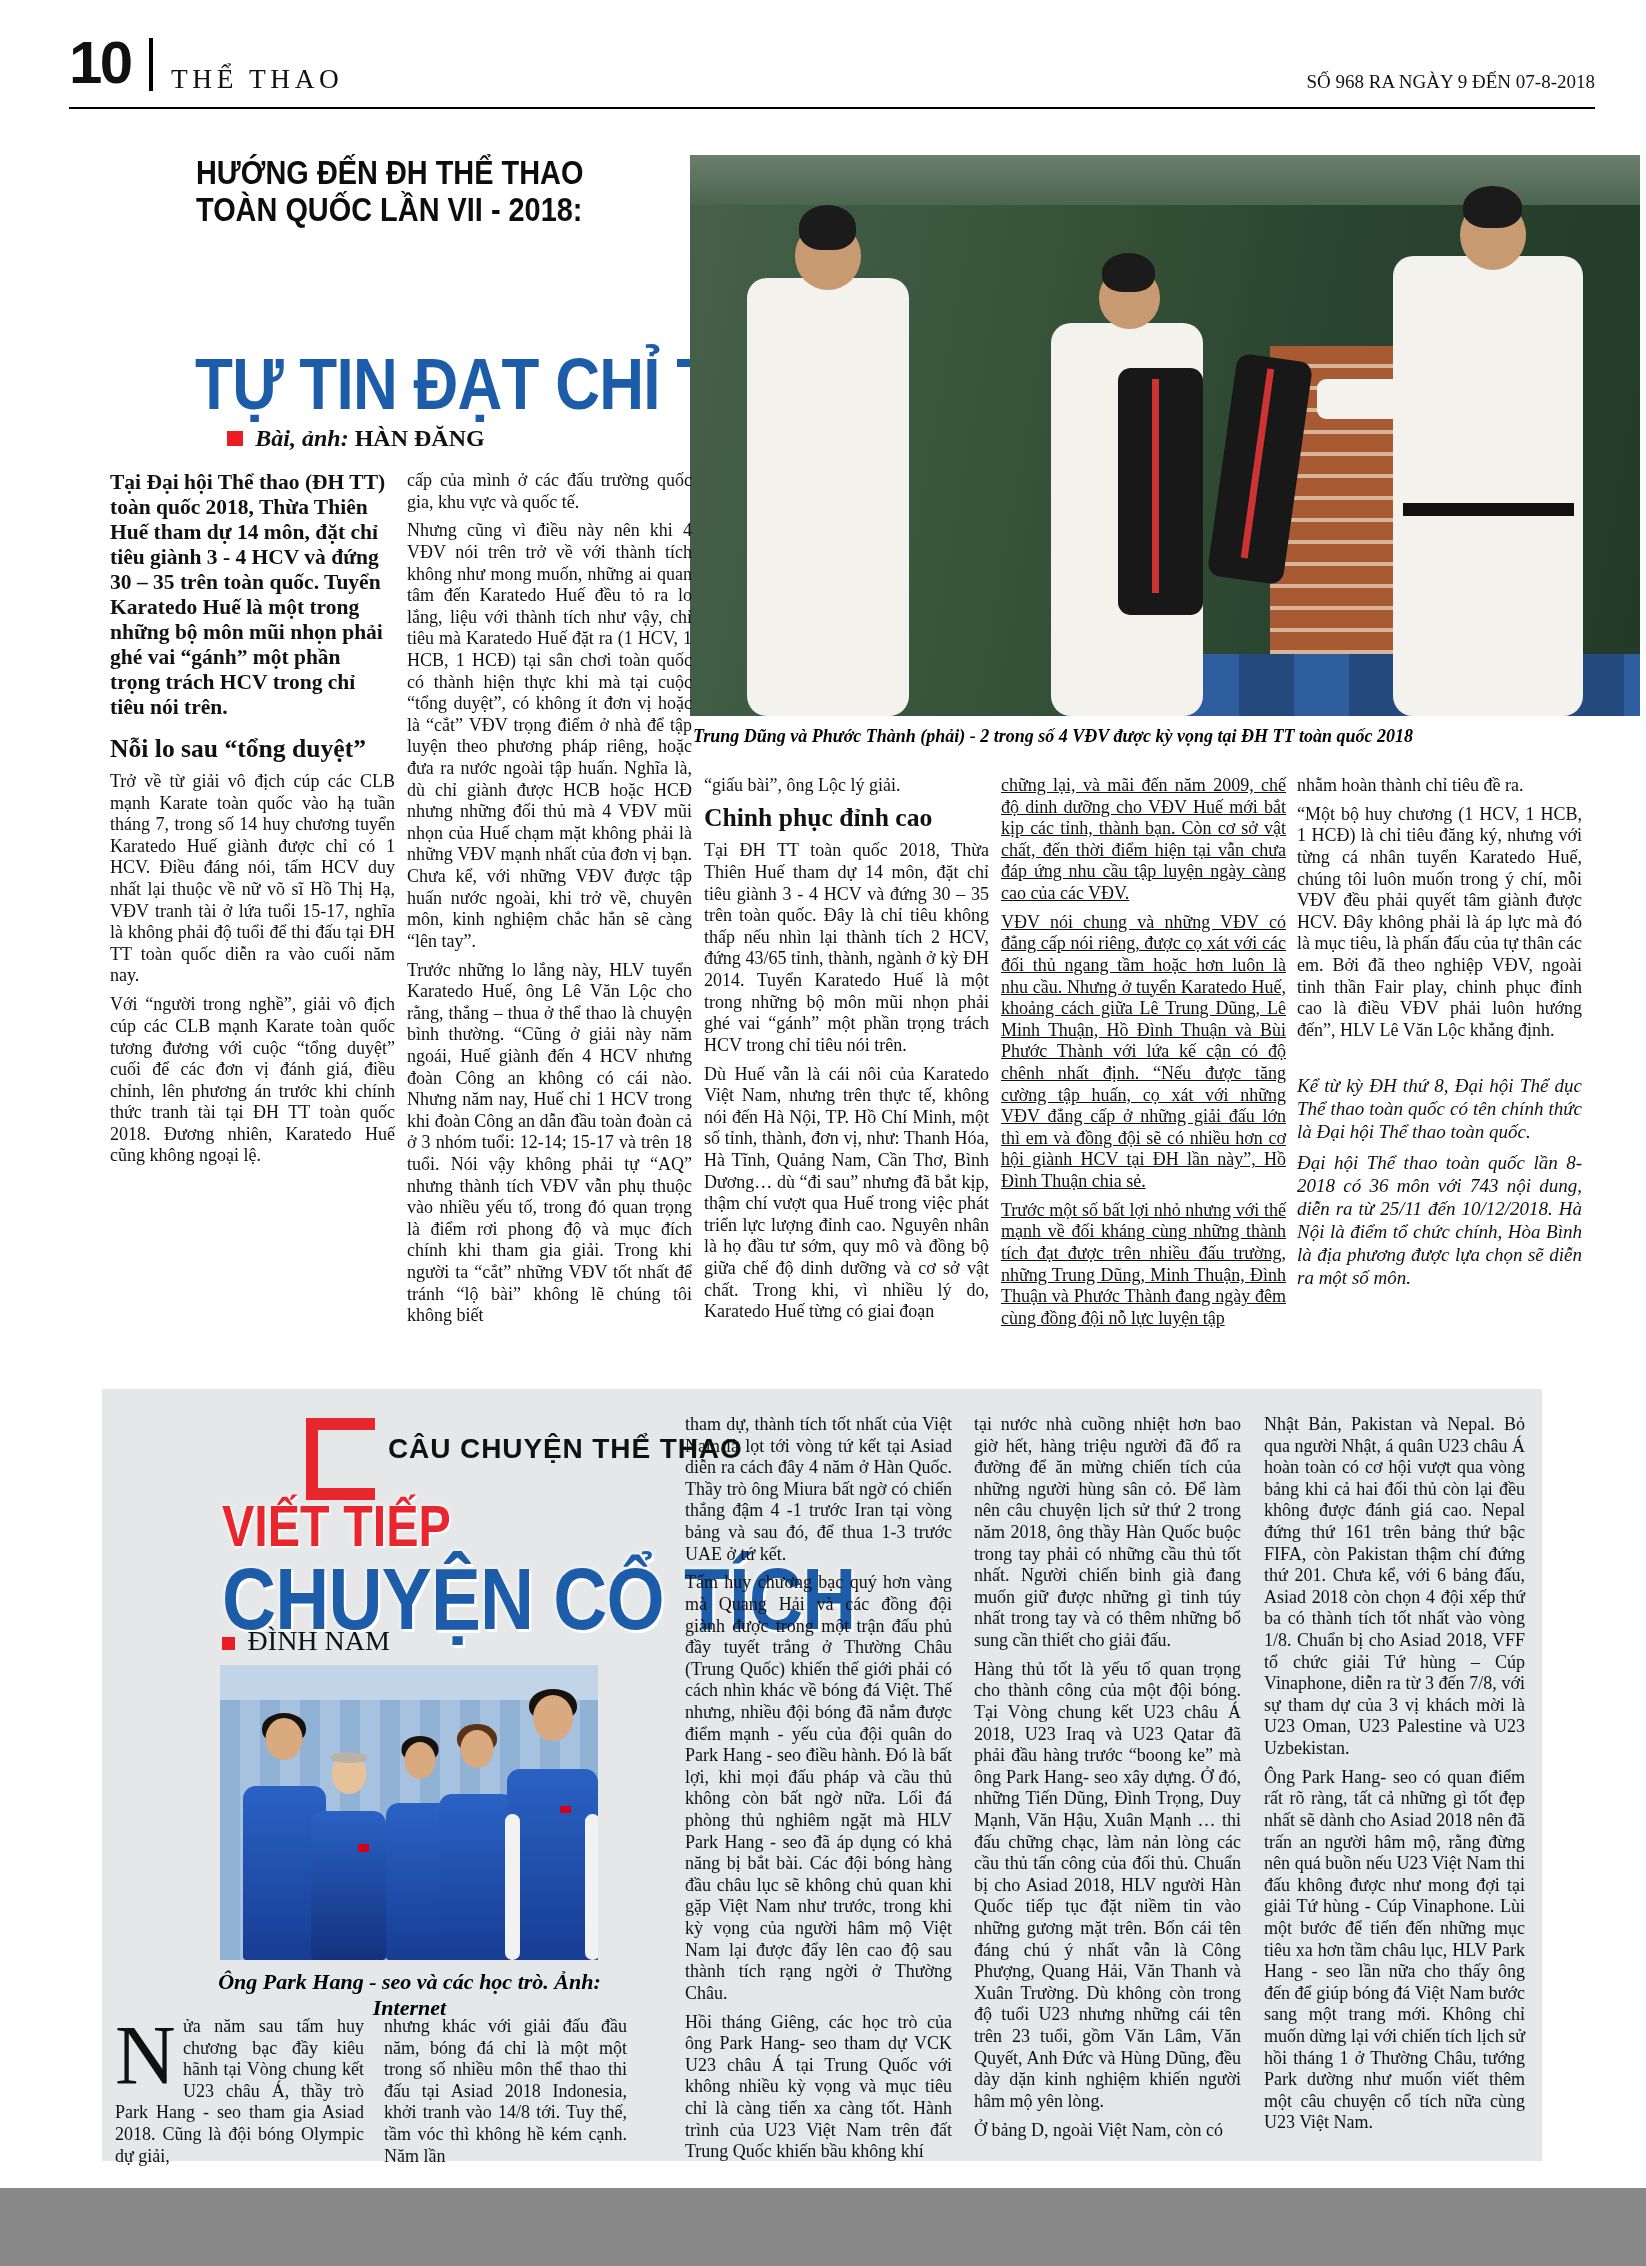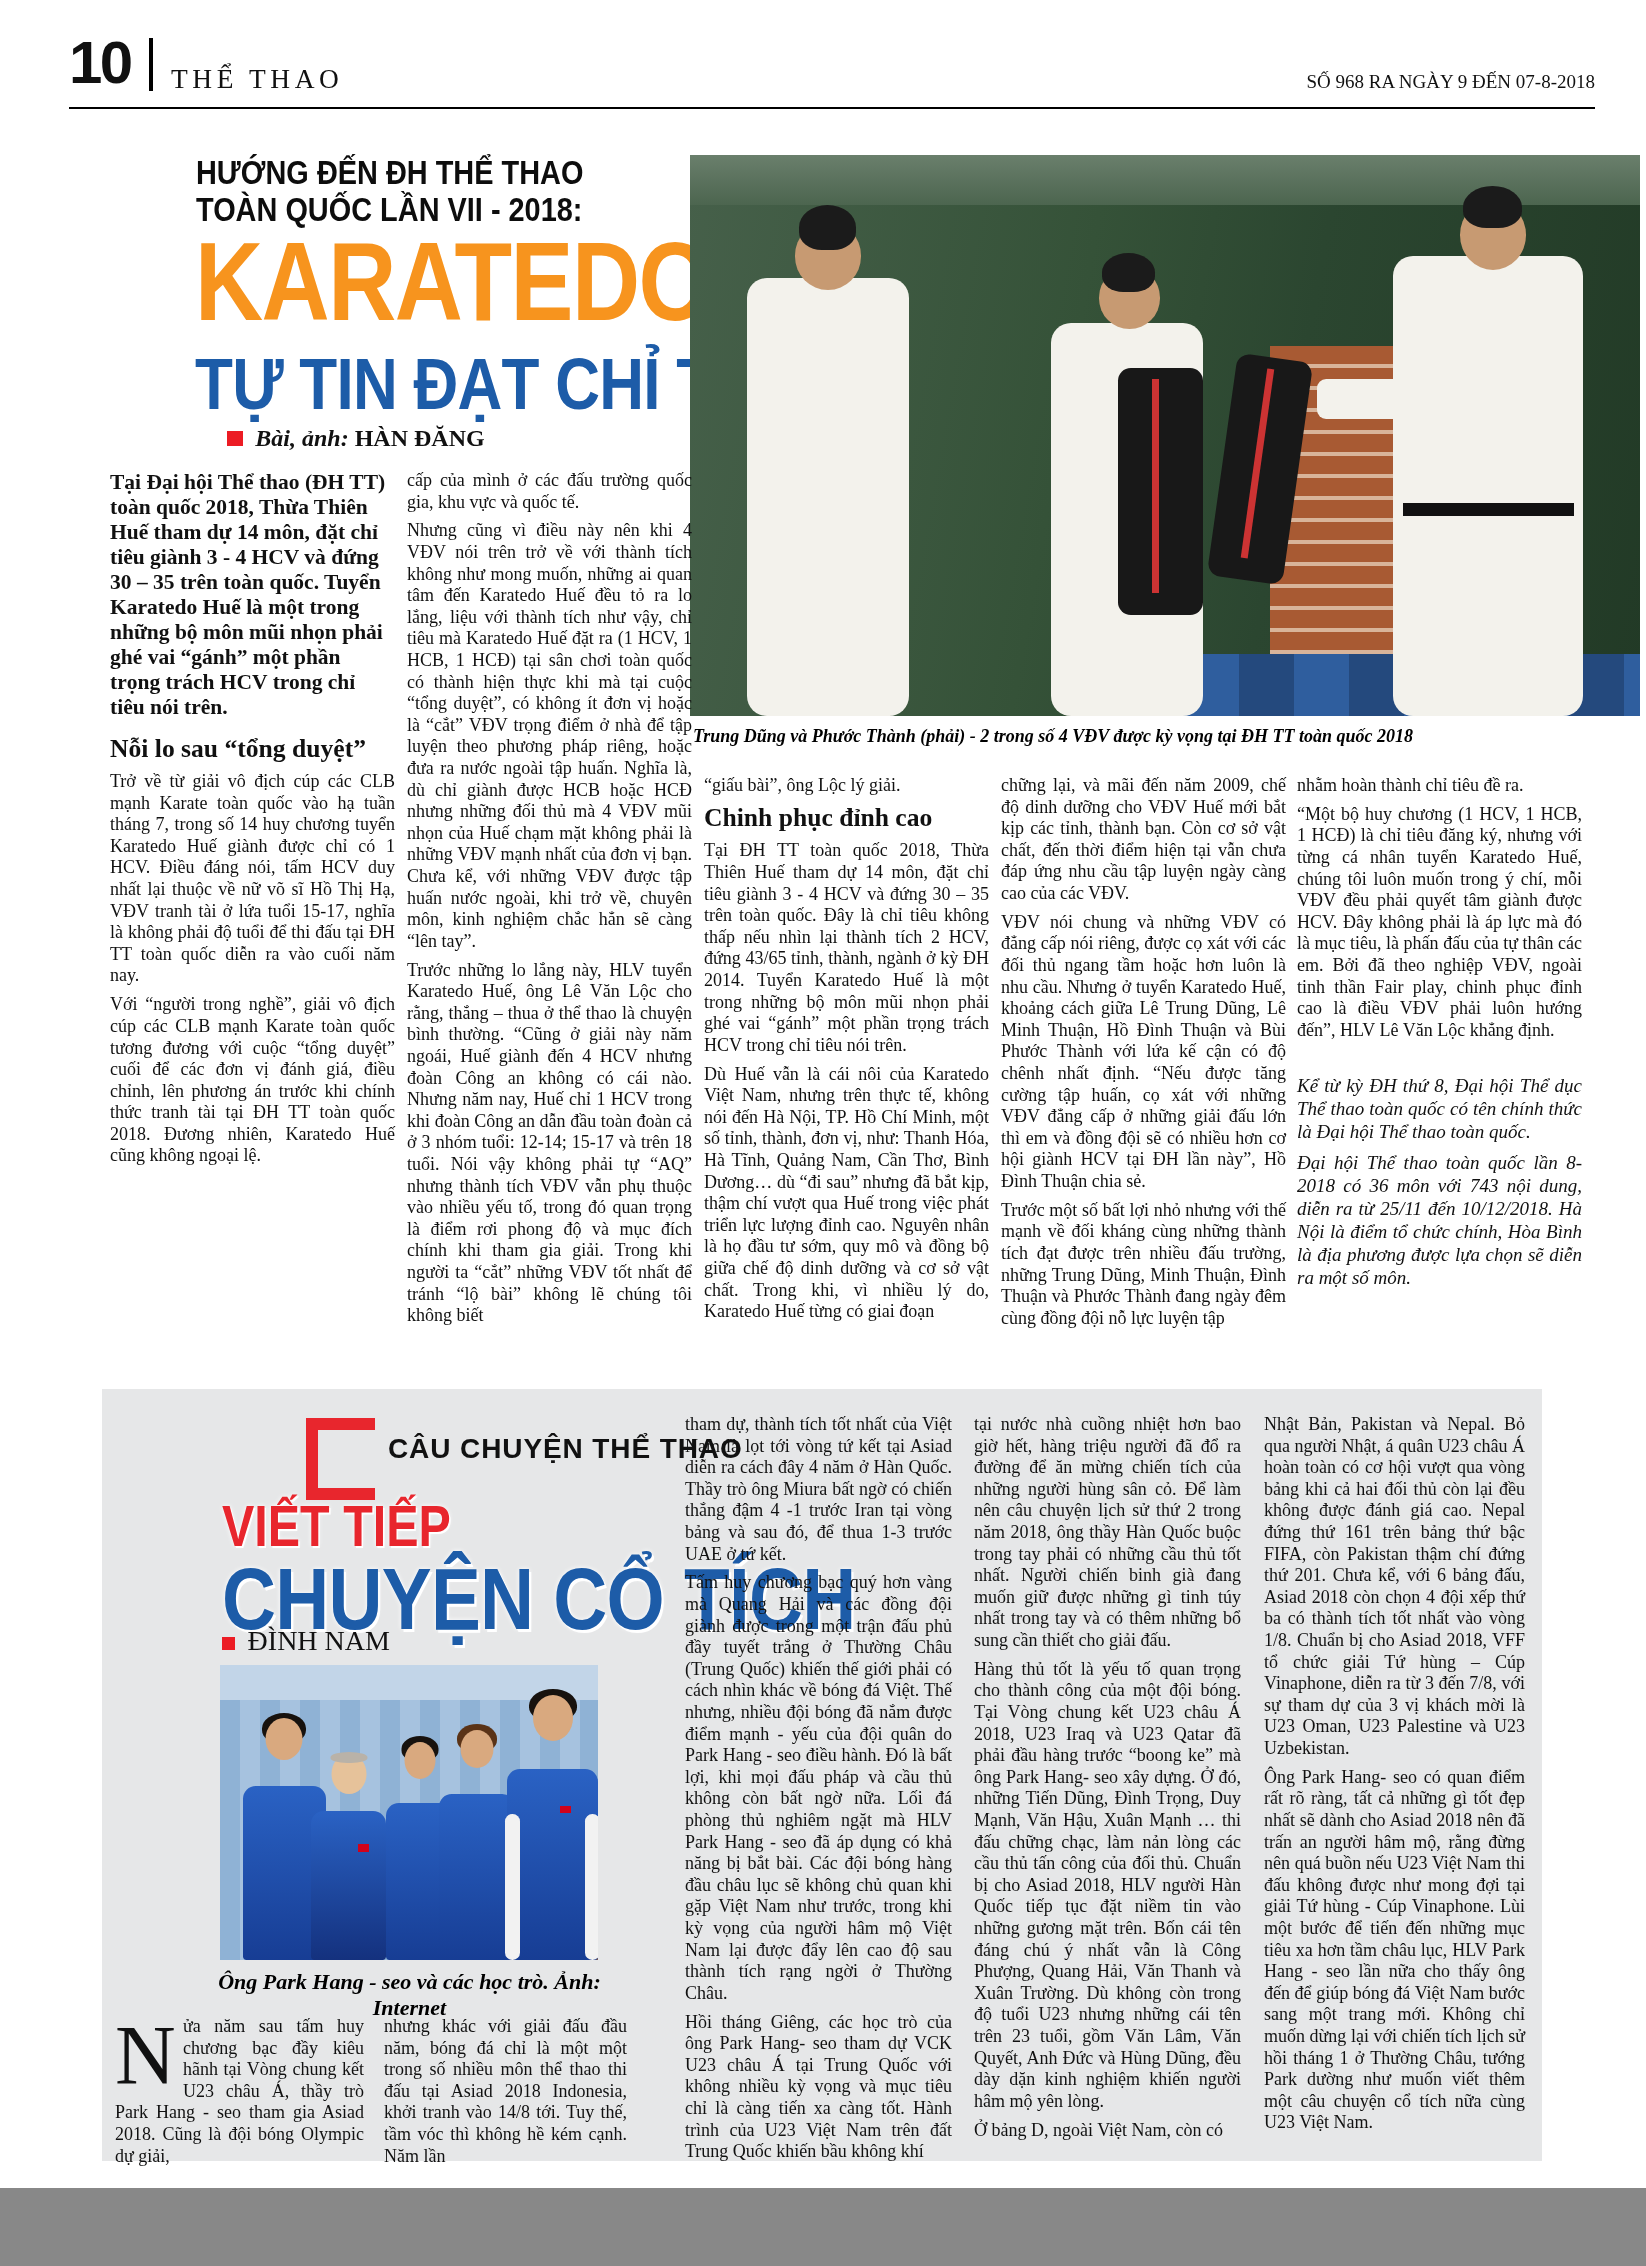--- a/index.html
+++ b/index.html
@@ -56,21 +56,21 @@
   #photo2-caption{position:absolute;left:193px;top:1969px;width:433px;text-align:center;font-size:22px;}
   
   .bodycol{position:absolute;width:285px;}
   .bodycol p{margin:0 0 7.3px;font-size:18px;line-height:21.6px;text-align:justify;}
   .introp{font-size:21.5px !important;line-height:25px !important;font-weight:bold;text-align:left !important;}
   .subhead{font-size:25.6px;font-weight:bold;margin:14.6px 0 9.1px;line-height:27.4px;}
   .notep{font-style:italic;font-size:19px !important;line-height:23px !important;}
   #a1c1{left:110px;top:470px;}
   #a1c2{left:407px;top:470px;}
   #a1c3{left:704px;top:775px;}
-  #a1c4{left:1001px;top:775px;}
+  #a1c4{left:1001px;top:775px;text-decoration:underline;}
   #a1c5{left:1297px;top:775px;}
   #a1c5 .notewrap{margin-top:33px;}
   
   #graybox{position:absolute;left:102px;top:1389px;width:1440px;height:772px;background:#e6e7e8;}
   #a2-bracket{position:absolute;left:306px;top:1418px;width:57px;height:58px;
               border:12.8px solid #e8262d;border-right:none;}
   #a2-label{position:absolute;left:388px;top:1433px;font-family:"Liberation Sans",sans-serif;
             font-weight:bold;font-size:28px;letter-spacing:0.9px;}
   #a2-title1{position:absolute;left:222px;top:1493px;font-family:"Liberation Sans",sans-serif;
              font-weight:bold;font-size:57px;color:#e8262d;text-shadow:0 0 5.5px #fff,1.8px 1.8px 0 #fff;}
@@ -94,23 +94,20 @@
     <div id="pagenum">10</div>
     <div id="mast-divider"></div>
     <div id="section-name">THỂ THAO</div>
     <div id="issue-info">SỐ 968 RA NGÀY 9 ĐẾN 07-8-2018</div>
   </div>
 
   <div id="a1-kicker">
     <span class="cond">HƯỚNG ĐẾN ĐH THỂ THAO</span><br>
     <span class="cond">TOÀN QUỐC LẦN VII - 2018:</span>
   </div>
-  <div id="a1-title">
-    <span class="cond">KARATEDO</span>
-  </div>
   <div id="a1-subtitle">
     <span class="cond">TỰ TIN ĐẠT CHỈ TIÊU</span>
   </div>
   <div id="a1-byline">
     <span class="redsq"></span><span class="lbl">Bài, ảnh:</span>&nbsp;<span>HÀN ĐĂNG</span>
   </div>
 
   <div class="photo" id="photo1">
     <div class="p1-topband"></div>
     <div class="p1-brick"></div>

